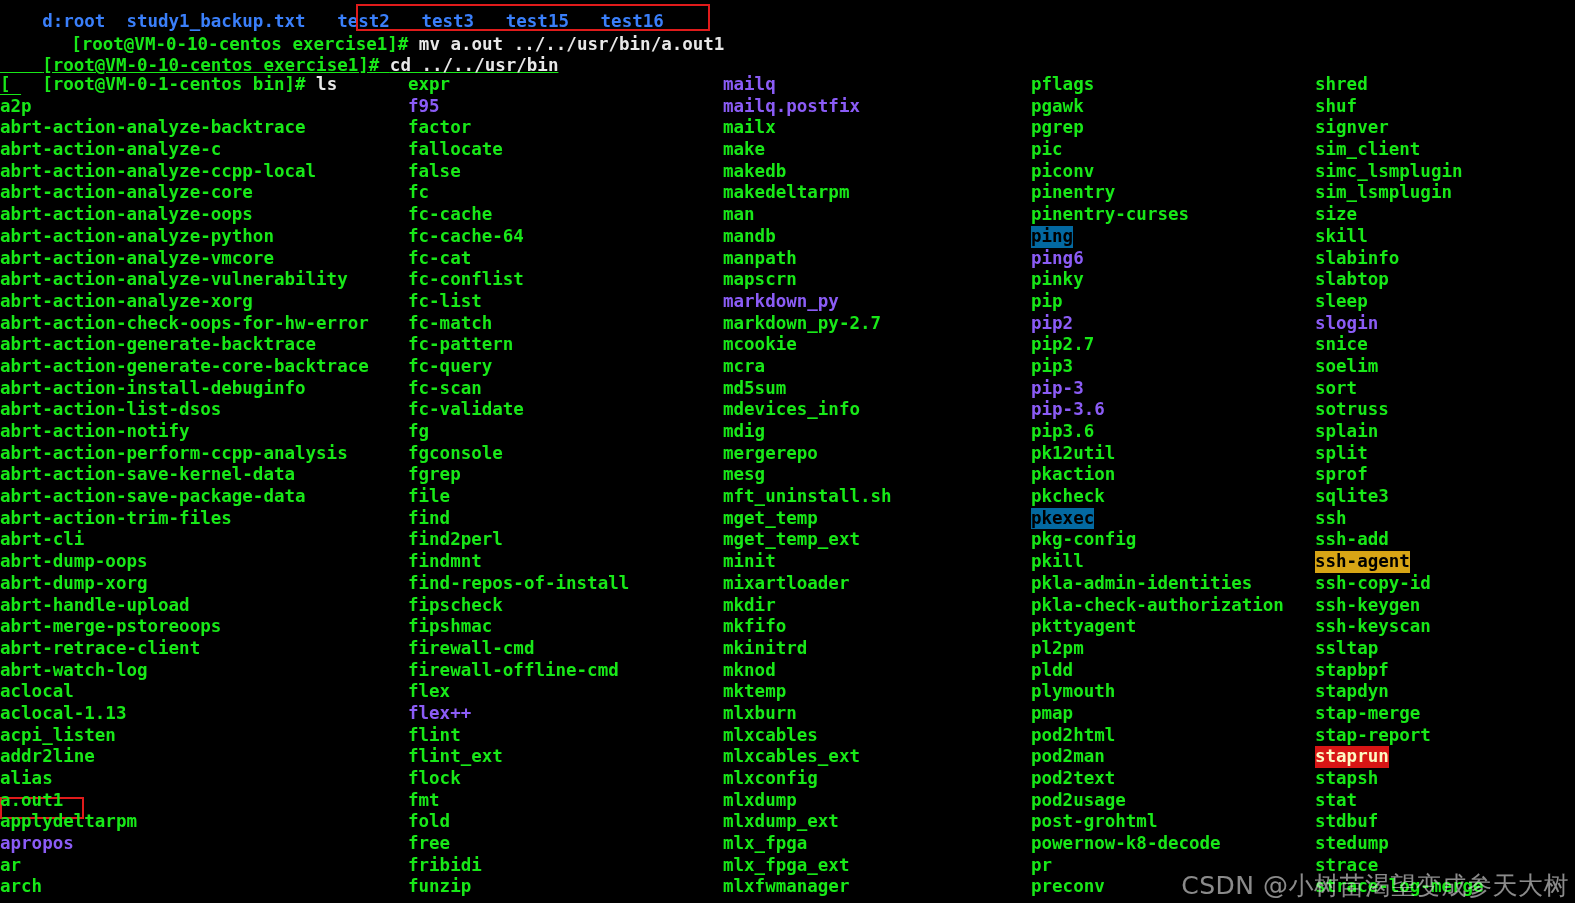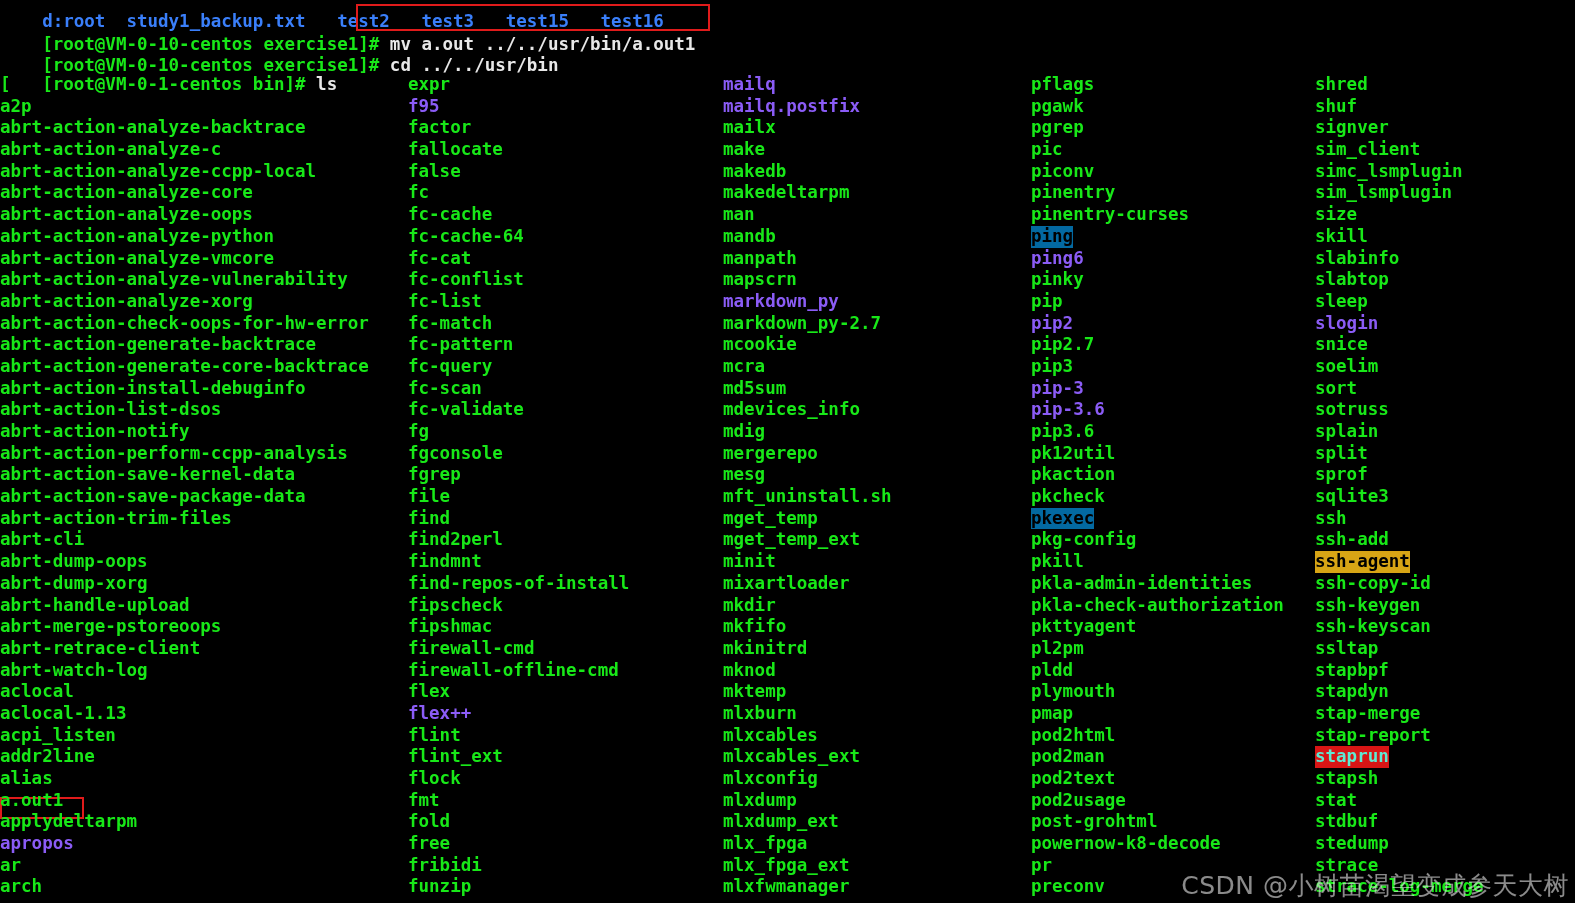--- a/index.html
+++ b/index.html
@@ -64,21 +64,21 @@
   .ls-entry {
     display: block;
     height: 21.7px;
     line-height: 21.7px;
     white-space: pre;
     width: max-content;
   }
   .c-exec   { color: #18e818; }
   .c-link   { color: #8b5cf6; }
   .c-setuid { background: #0369a1; color: #000000; }
-  .c-setuid-white { background: #d81515; color: #5eead4; }
+  .c-setuid-white { background: #d81515; color: #fef9c3; }
   .c-setgid { background: #d8a515; color: #000000; text-align: center; }
 
   
   #watermark {
     position: absolute;
     right: 6px;
     bottom: 6px;
     color: rgba(225,225,225,0.62);
     font-family: "DejaVu Sans", "Liberation Sans", sans-serif;
     font-size: 25px;
@@ -90,25 +90,25 @@
 </style>
 </head>
 <body>
 
 <div id="terminal">
 
   <div class="scrollback-top">
     <span class="dir-blue">d:root  study1_backup.txt   test2   test3   test15   test16</span>
   </div>
 
-  <div class="cmdline" style="top:12px;">
+  <div class="cmdline" style="top:12px;padding-left:29px;">
     <span class="prompt-user">[root@VM-0-10-centos exercise1]# </span><span class="cmd-text">mv a.out ../../usr/bin/a.out1</span>
   </div>
 
-  <div class="cmdline" style="top:33.7px;">
+  <div class="cmdline" style="top:33.7px;text-decoration:underline;">
     <span class="prompt-user">[root@VM-0-10-centos exercise1]# </span><span class="cmd-text">cd ../../usr/bin</span>
   </div>
 
   <div class="cmdline" style="top:52px;">
     <span class="prompt-user">[root@VM-0-1-centos bin]# </span><span class="cmd-text">ls</span>
   </div>
 
   <div class="annot-box" style="left:356px; top:4px; width:354px; height:27px;"></div>
 
   <div class="annot-box" style="left:0px; top:797px; width:84px; height:22px;"></div>

